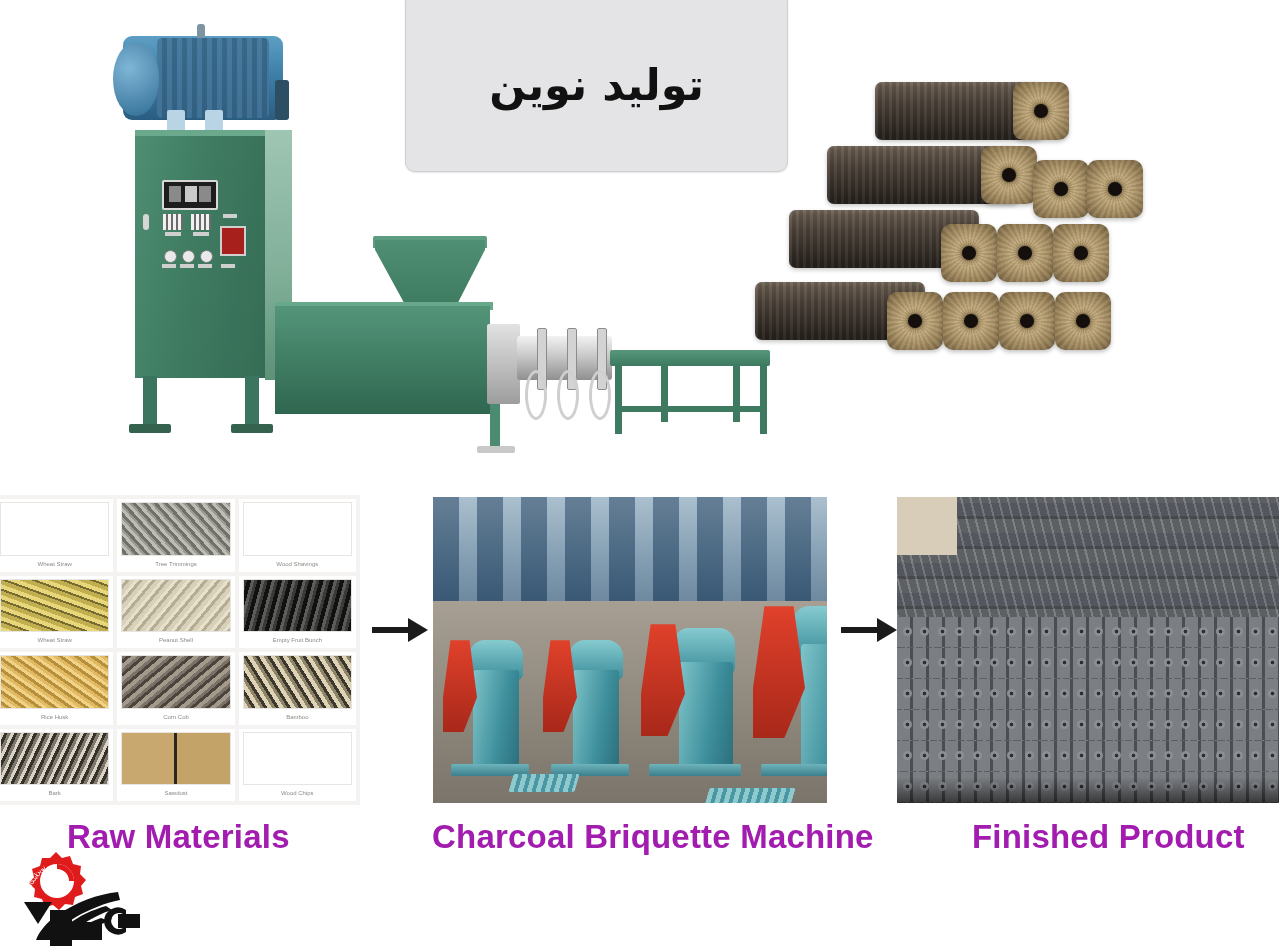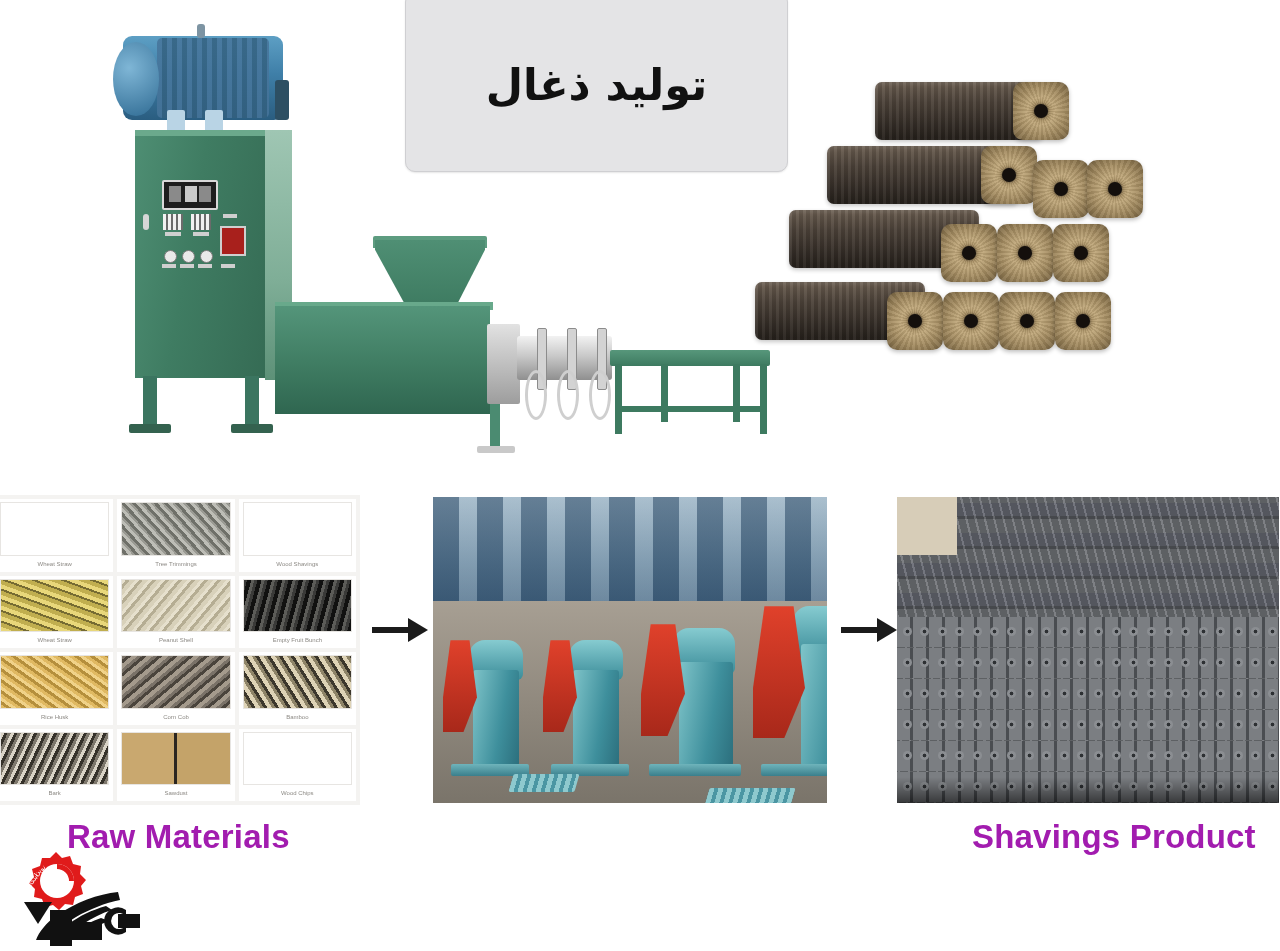--- a/index.html
+++ b/index.html
@@ -306,21 +306,21 @@
     <div class="cap" style="left:308px;top:164px;"></div>
 
     <div class="log" style="left:10px;top:222px;width:170px;"></div>
     <div class="cap" style="left:142px;top:232px;"></div>
     <div class="cap" style="left:198px;top:232px;"></div>
     <div class="cap" style="left:254px;top:232px;"></div>
     <div class="cap" style="left:310px;top:232px;"></div>
   </div>
 
   <div class="title-box">
-    <div class="title-line">تولید ذغال</div>
+    <div class="title-line">تولید نوین</div>
   </div>
 
   <div class="panel-raw">
     <div class="rg" id="raw-grid">
         <div class="rcell">
           <div class="rthumb t-wheat-straw"></div>
           <div class="rcap">Wheat Straw</div>
         </div>
         <div class="rcell">
           <div class="rthumb t-tree-trim"></div>
@@ -561,21 +561,22 @@
           <div class="char-dot" style="left: 319.2px; top: 10px;"></div>
           <div class="char-dot" style="left: 336.6px; top: 10px;"></div>
           <div class="char-dot" style="left: 354px; top: 10px;"></div>
           <div class="char-dot" style="left: 371.4px; top: 10px;"></div>
         </div>
       </div>
     <div class="pr-shadow"></div>
   </div>
 
   <div class="caption cap-raw">Raw Materials</div>
-  <div class="caption cap-fin">Shavings Product</div>
+  <div class="caption cap-mid">Charcoal Briquette Machine</div>
+  <div class="caption cap-fin">Finished Product</div>
 
   <div class="logo">
     <svg width="150" height="100" viewBox="0 0 150 100">
       <g>
         <path d="M47 44a33 33 0 1 0-33-33 33 33 0 0 0 33 33z" transform="translate(-2 8)" fill="none"></path>
         <path fill="#e01b1b" d="M44 8 L50 2 L56 8 L64 6 L67 14 L75 16 L74 24 L80 30 L75 36 L77 44 L69 47 L67 55 L59 54 L53 60 L47 55 L39 57 L36 49 L28 47 L29 39 L23 33 L28 27 L26 19 L34 16 L36 8 Z"></path>
         <circle cx="51" cy="31" r="17" fill="#ffffff"></circle>
         <path fill="#e01b1b" d="M51 14a17 17 0 0 1 17 17h-5a12 12 0 0 0-12-12z"></path>
         <text x="30" y="26" font-family="DejaVu Sans, sans-serif" font-size="7" fill="#ffffff" transform="rotate(-38 30 26)">نوین</text>
         <text x="24" y="38" font-family="DejaVu Sans, sans-serif" font-size="7" fill="#ffffff" transform="rotate(-55 24 38)">ابتکار</text>

